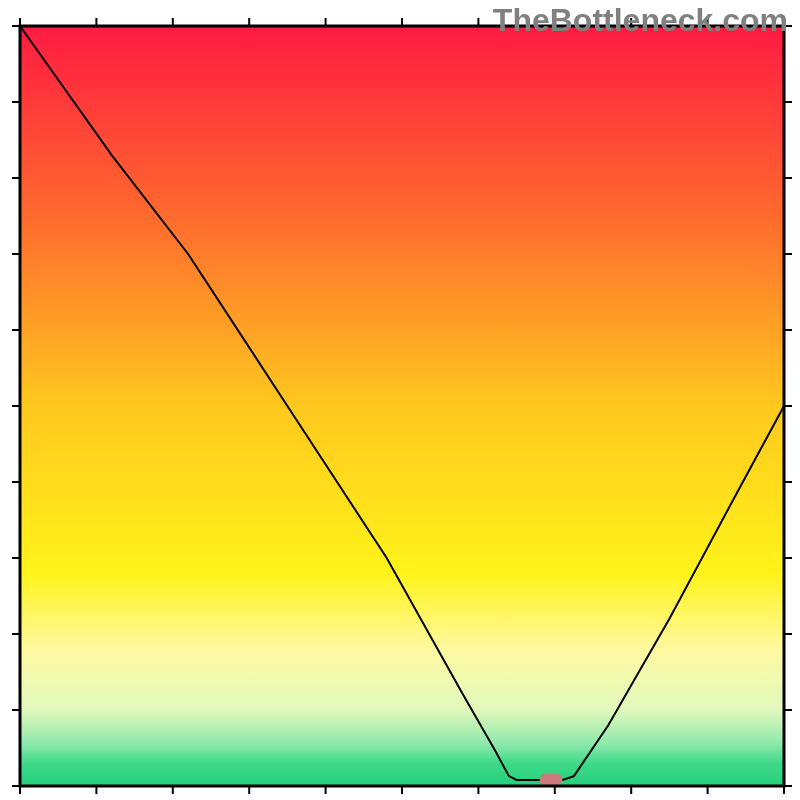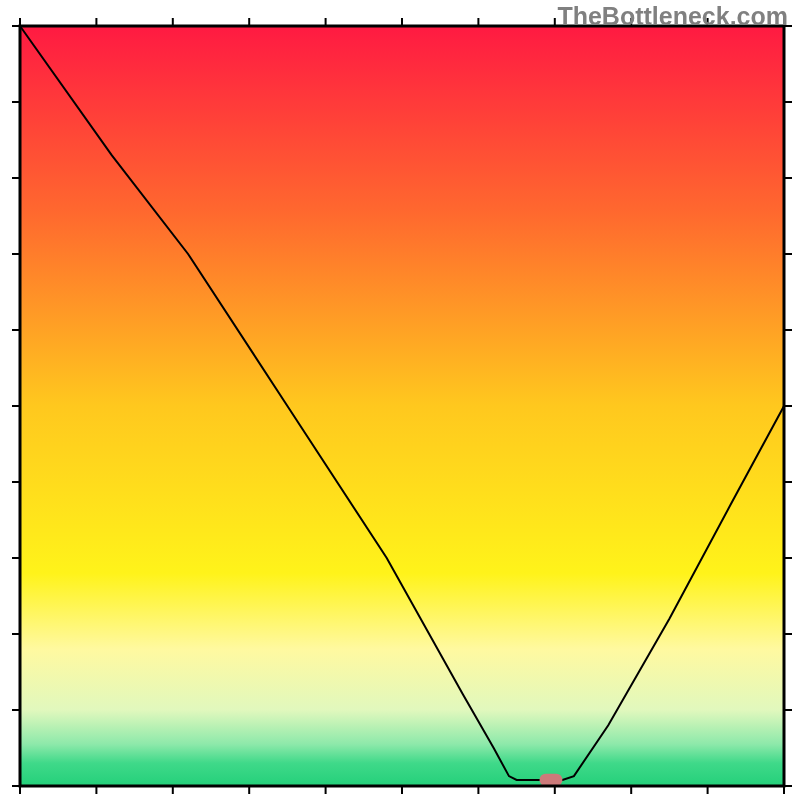--- a/index.html
+++ b/index.html
@@ -12,21 +12,21 @@
   }
   .chart-container {
     position: relative;
     width: 800px;
     height: 800px;
   }
   .watermark {
     position: absolute;
     top: 2px;
     right: 12px;
-    font-size: 25px;
+    font-size: 32px;
     font-weight: bold;
     color: #808080;
     z-index: 10;
   }
   svg.chart {
     position: absolute;
     top: 0;
     left: 0;
   }
 </style>

